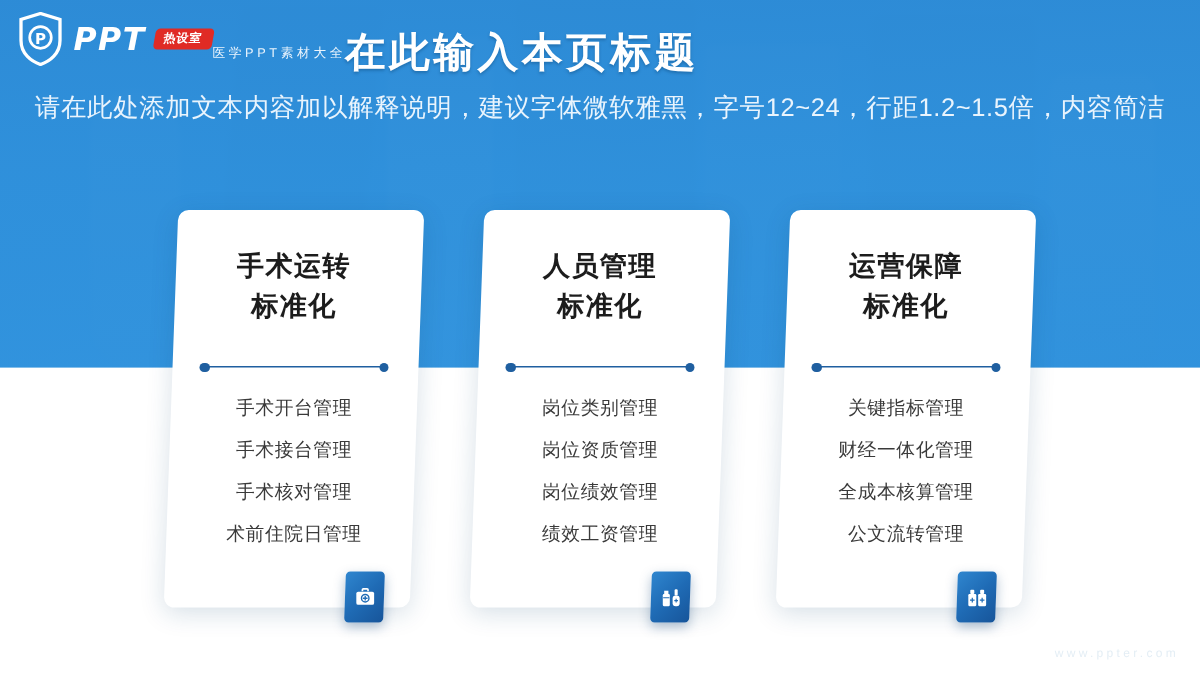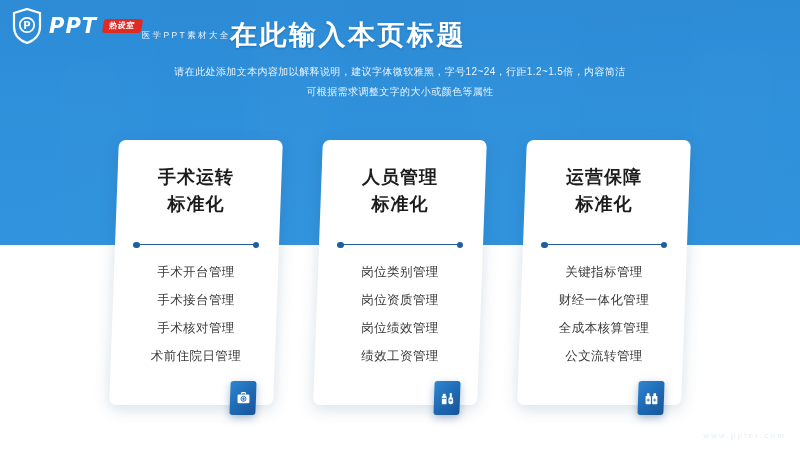--- a/index.html
+++ b/index.html
@@ -47,21 +47,21 @@
   }
 
   
   .title{
     position:absolute;top:17px;left:0;width:696px;text-align:center;z-index:30;
     font-size:27px;font-weight:bold;color:#ffffff;letter-spacing:2.5px;
     text-shadow:0 1px 2px rgba(10,60,105,.35);
   }
   .subtitle{
     position:absolute;top:62px;left:0;width:800px;text-align:center;z-index:30;
-    color:#e9f4fd;font-size:10px;line-height:20px;letter-spacing:.4px;
+    color:#e9f4fd;font-size:17px;line-height:20px;letter-spacing:.4px;
   }
   .subtitle div{white-space:nowrap;}
 
   
   .cards{position:absolute;left:0;top:0;width:800px;height:450px;z-index:25;}
   .card{
     position:absolute;top:140px;width:164px;height:265px;
     background:#ffffff;border-radius:7px;
     box-shadow:0 4px 16px rgba(18,70,115,.17);
     transform:skewX(-2.1deg);
@@ -141,21 +141,20 @@
         <span class="ppt-word">PPT</span>
         <span class="badge-red">热设室</span>
       </div>
       <div class="logo-sub">医学PPT素材大全</div>
     </div>
   </div>
 
   <div class="title">在此输入本页标题</div>
   <div class="subtitle">
     <div>请在此处添加文本内容加以解释说明，建议字体微软雅黑，字号12~24，行距1.2~1.5倍，内容简洁</div>
-    <div>可根据需求调整文字的大小或颜色等属性</div>
   </div>
 
   <div class="cards">
 
     <div class="card c1">
       <div class="card-inner">
         <div class="card-title">
           <span>手术运转</span>
           <span>标准化</span>
         </div>

